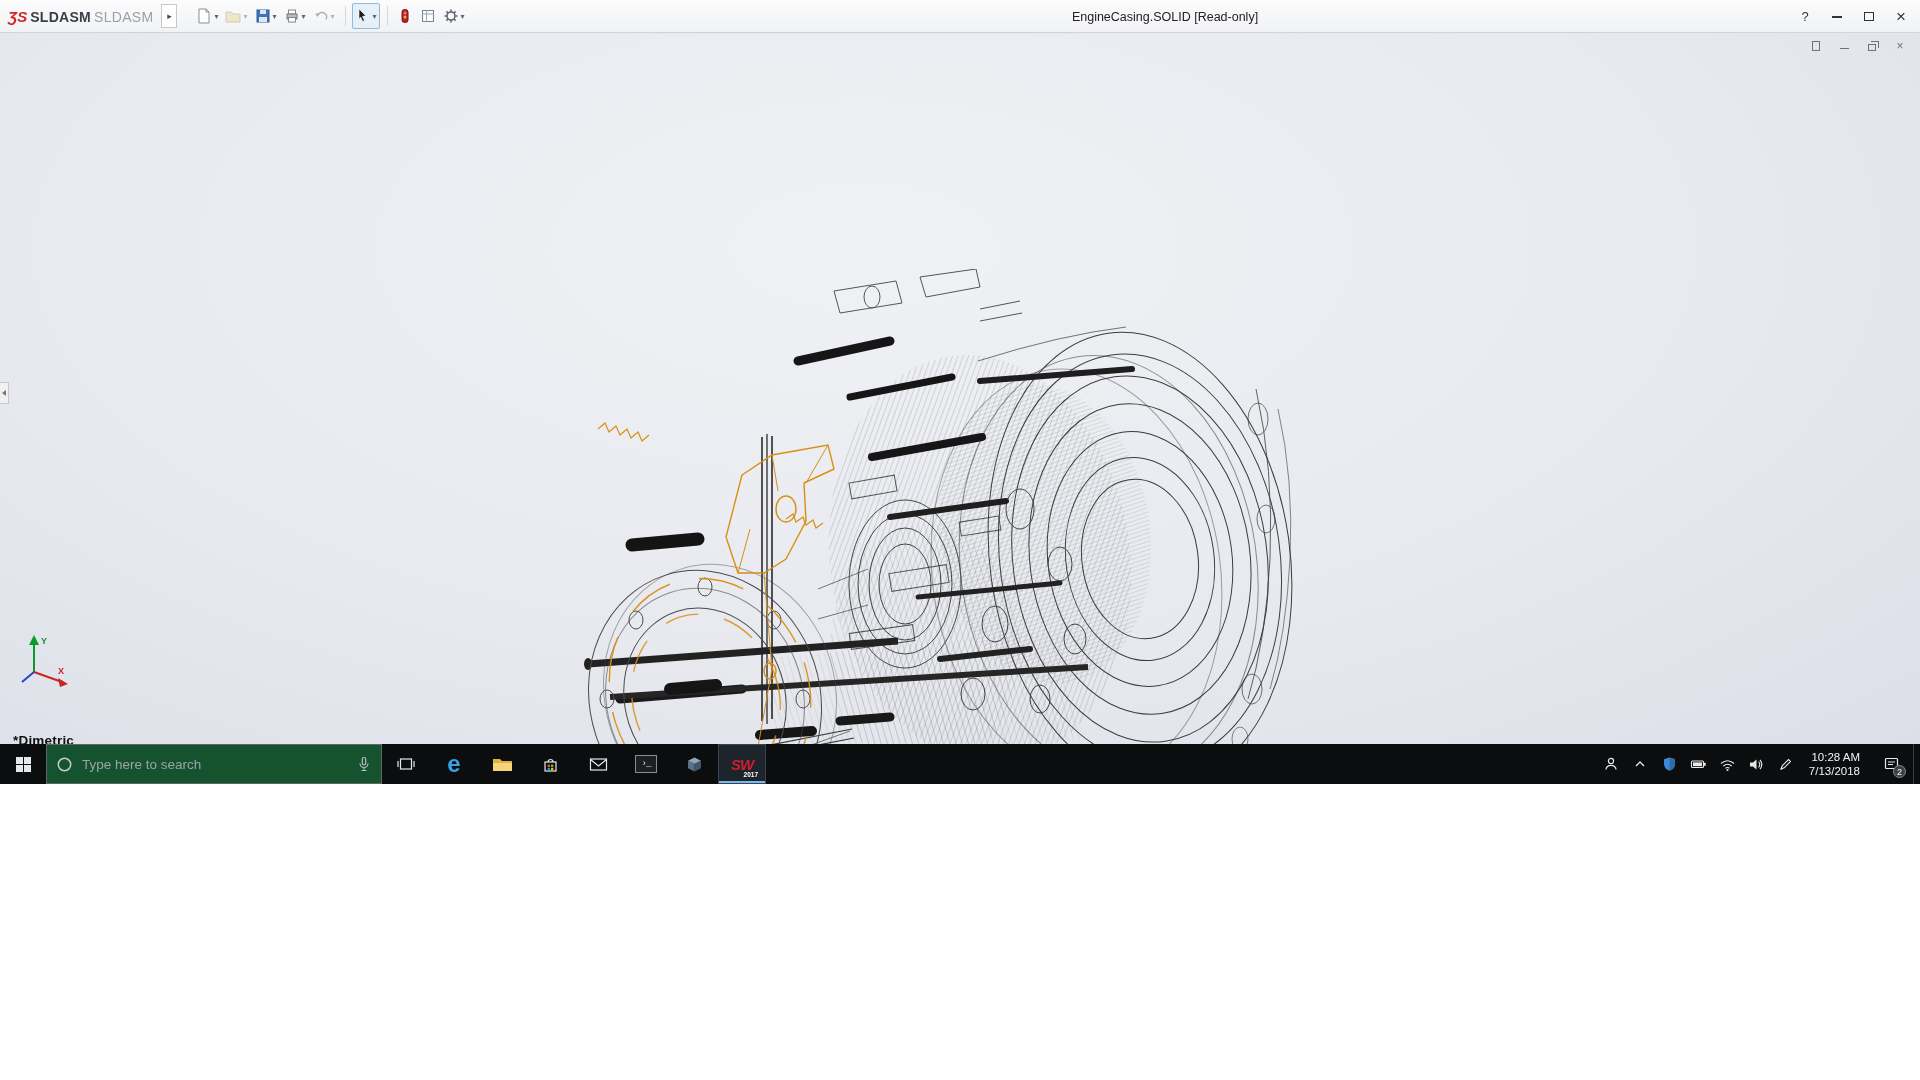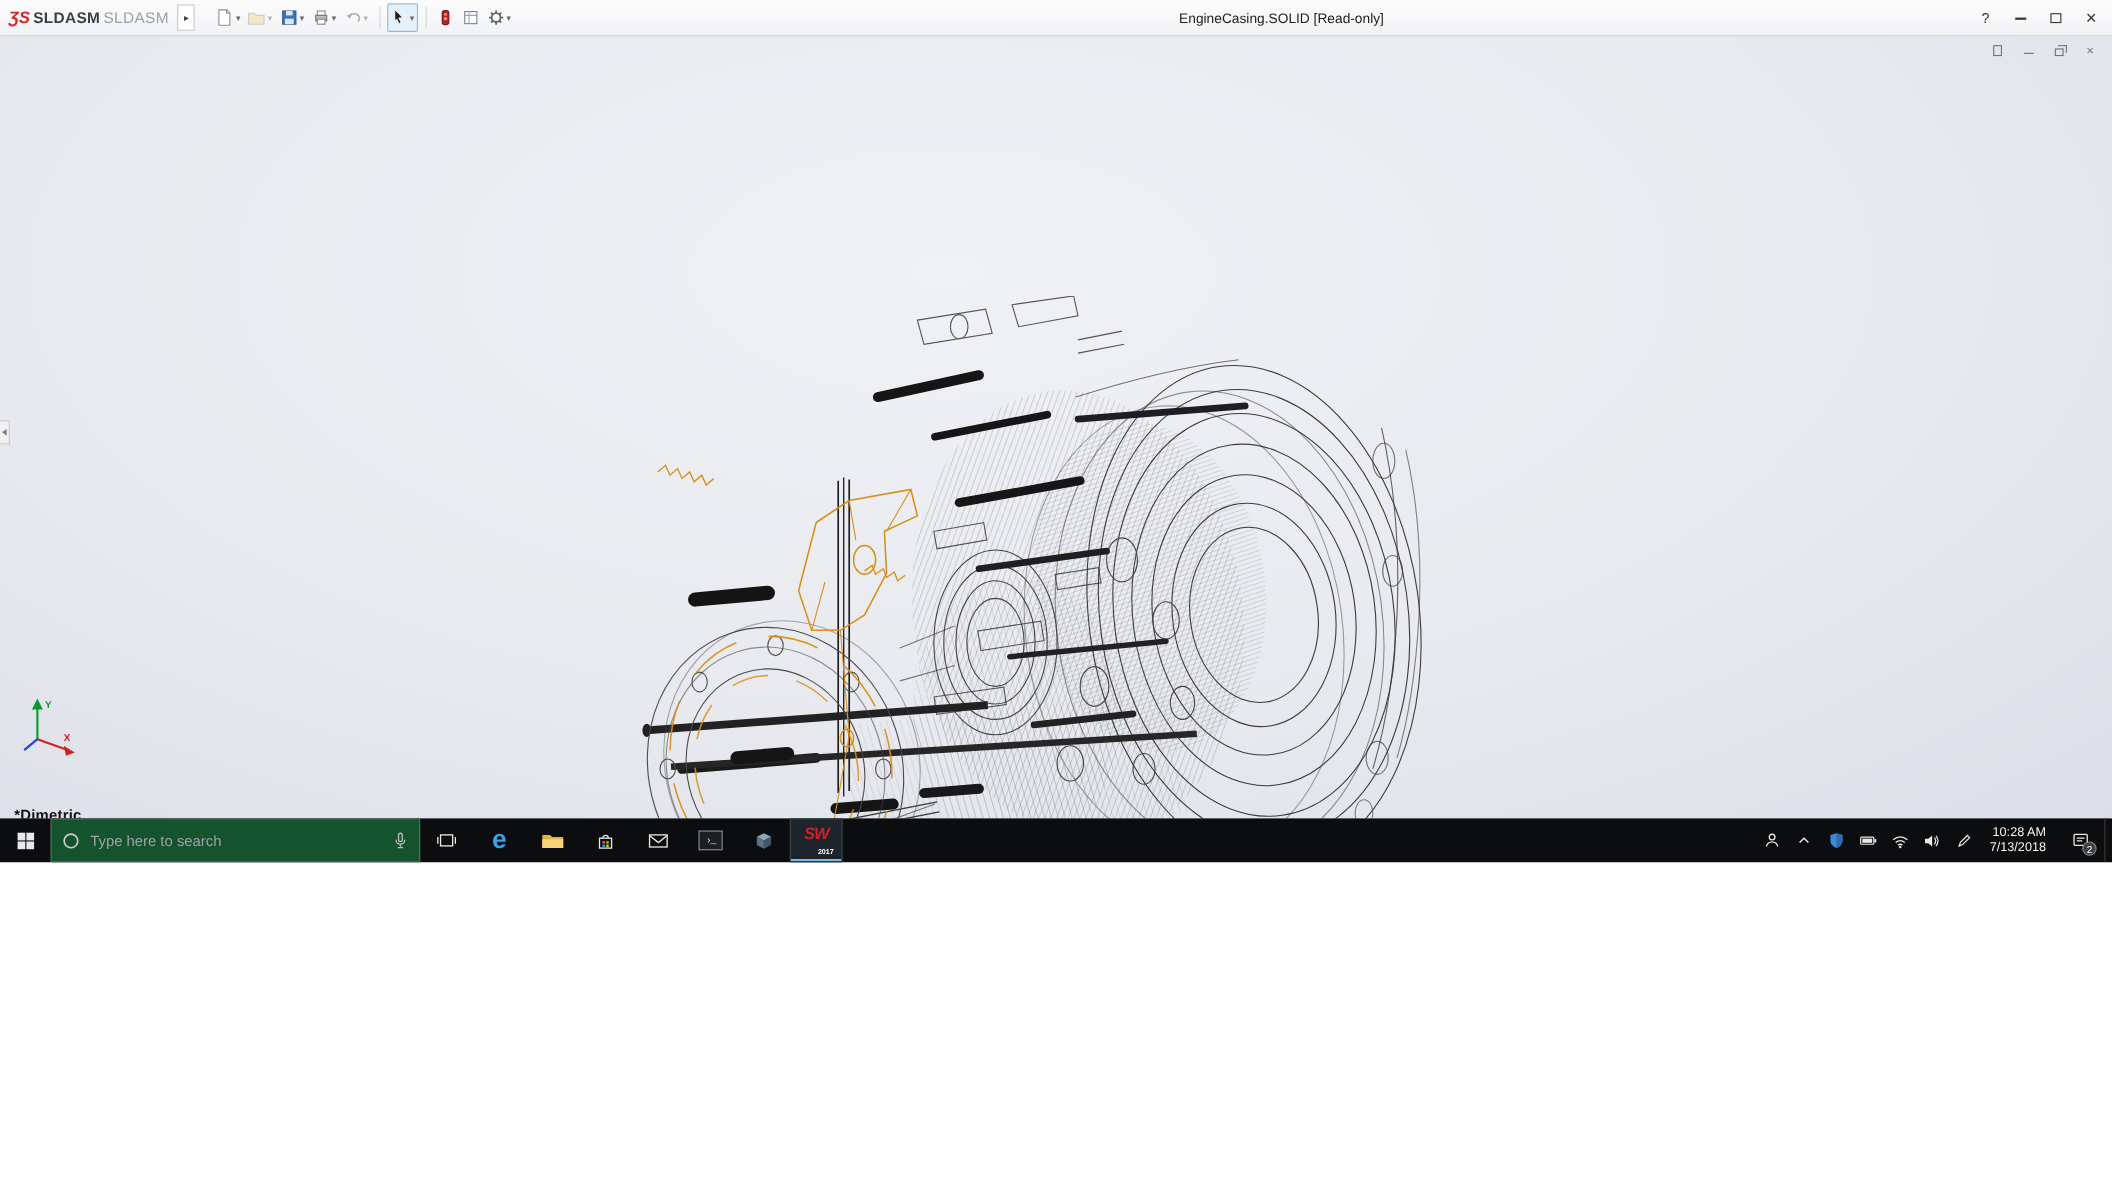--- a/index.html
+++ b/index.html
@@ -57,21 +57,21 @@
   .search-box{width:336px;background:#14532d;border:1px solid #63666a;display:flex;align-items:center;
     padding:0 9px;gap:9px;margin:0}
   .search-box input{flex:1;background:transparent;border:none;outline:none;color:#cfcfcf;font-size:13.5px;
     font-family:"Liberation Sans",sans-serif}
   .search-box input::placeholder{color:#9ea2a8}
   .app-btn{width:48px;display:flex;align-items:center;justify-content:center;position:relative}
   .app-btn.active{background:#1e242b;box-shadow:inset 0 -2px 0 #76b9ed;border:1px solid #39444e}
   .edge-e{color:#36a3e6;font-size:24px;font-weight:700}
   .cmd-box{width:22px;height:18px;background:#1d1f21;border:1px solid #8a8d90;color:#e8e8e8;font-size:9px;
     font-family:"Liberation Mono",monospace;display:flex;align-items:center;justify-content:center;letter-spacing:-1px}
-  .sw-icon{position:relative;width:30px;height:28px;display:flex;align-items:flex-start;justify-content:center}
+  .sw-icon{position:relative;width:30px;height:28px;display:flex;align-items:center;justify-content:center}
   .sw-letters{color:#cf1f2e;font-weight:700;font-style:italic;font-size:15px;letter-spacing:-1px}
   .sw-year{position:absolute;right:-1px;bottom:0;font-size:6.5px;color:#fff;font-weight:700}
   .tb-spacer{flex:1}
   .tray-btn{width:29px;display:flex;align-items:center;justify-content:center}
   .clock{display:flex;flex-direction:column;justify-content:center;align-items:flex-end;padding:16px 9px;
     font-size:11.5px;line-height:14px;color:#f2f2f2}
   .action-btn{width:44px;position:relative;display:flex;align-items:center;justify-content:center}
   .badge{position:absolute;right:7px;bottom:6px;min-width:13px;height:13px;border-radius:7px;background:#3c4043;
     border:1px solid #8a8a8a;color:#fff;font-size:9px;display:flex;align-items:center;justify-content:center;padding:0 2px}
   .show-desktop{width:7px;border-left:1px solid #3a3a3a}

